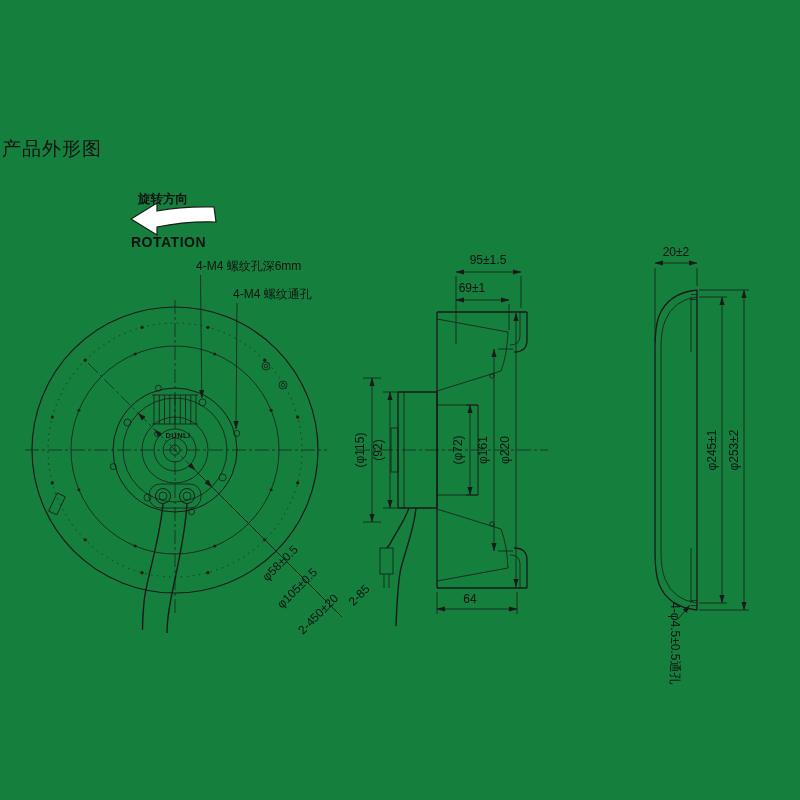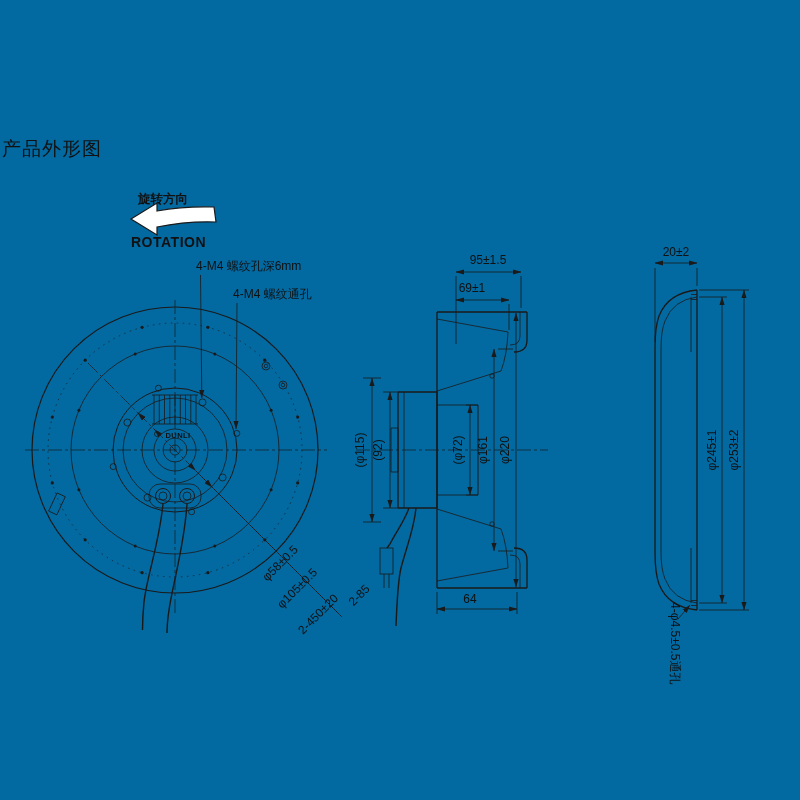--- a/index.html
+++ b/index.html
@@ -1,16 +1,16 @@
 <!DOCTYPE html>
 <html><head>
 <meta charset="utf-8">
 <style>
   html,body{margin:0;padding:0;background:#fff;}
-  .canvas{position:relative;width:800px;height:800px;background:#0369a1;overflow:hidden;
+  .canvas{position:relative;width:800px;height:800px;background:#15803d;overflow:hidden;
           font-family:"Liberation Sans","DejaVu Sans",sans-serif;}
   svg{position:absolute;left:0;top:0;}
   svg text{fill:#111;font-family:"Liberation Sans","DejaVu Sans",sans-serif;font-size:12px;}
   .t-title{font-size:19px;font-weight:500;letter-spacing:1px;}
   .t-rot{font-size:14px;font-weight:bold;letter-spacing:.5px;}
   .t-cn{font-size:12.5px;font-weight:bold;}
   .t-logo{font-size:7.5px;font-weight:bold;letter-spacing:.4px;}
   .outline{stroke:#1a1a1a;stroke-width:1.3;fill:none;}
   .med{stroke:#1a1a1a;stroke-width:1;fill:none;}
   .thin{stroke:#1a1a1a;stroke-width:.8;fill:none;}

